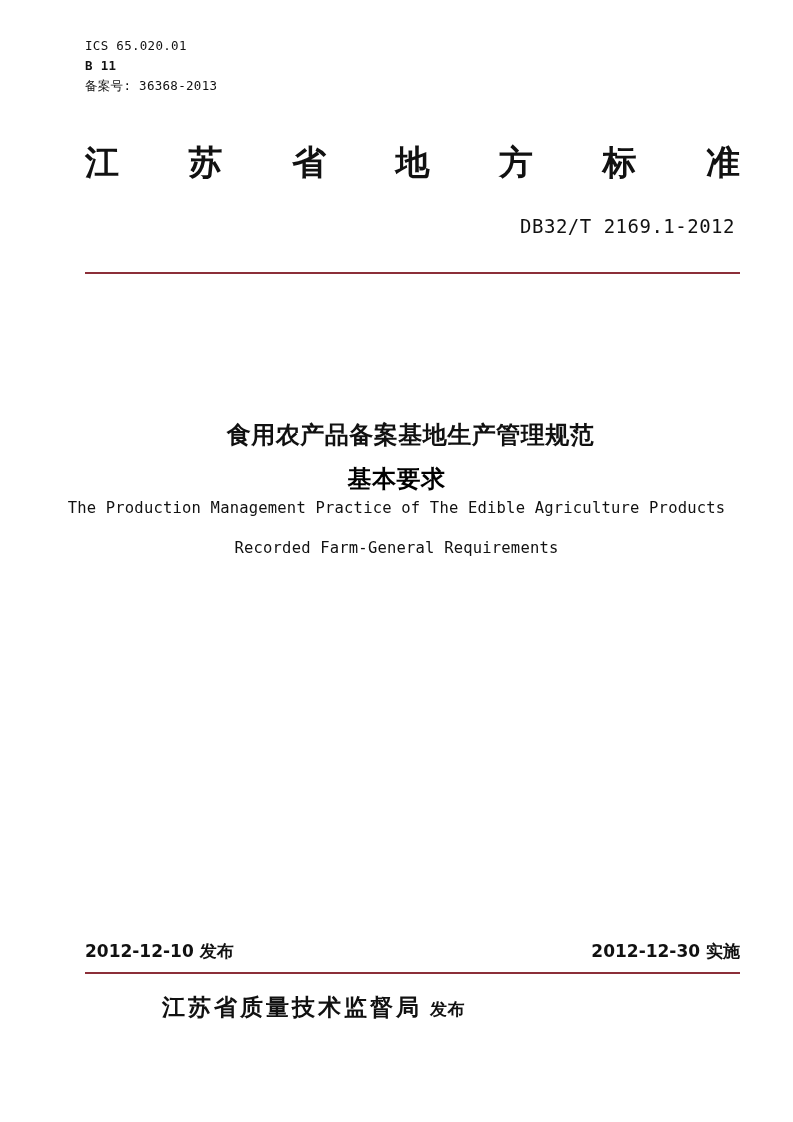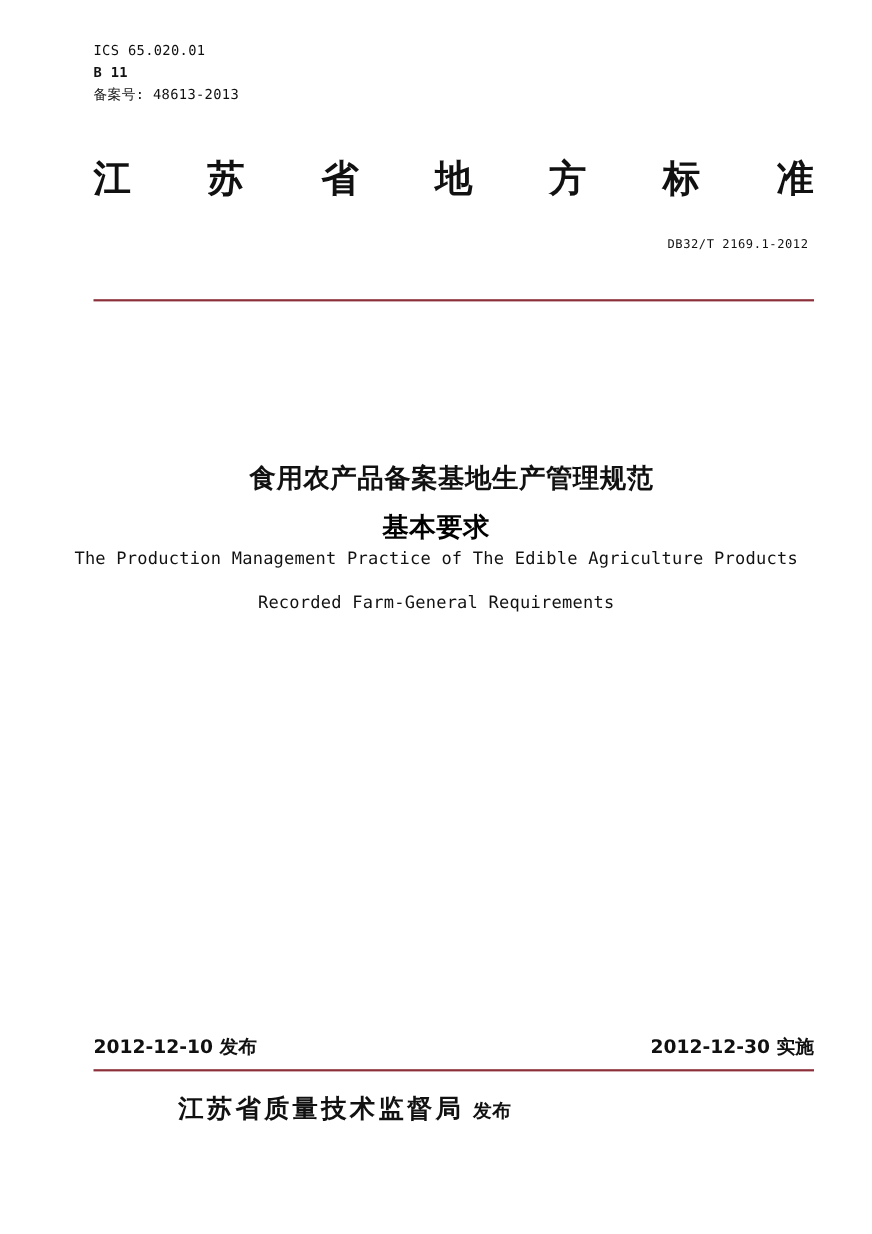--- a/index.html
+++ b/index.html
@@ -71,21 +71,21 @@
   }
   .std-title span {
     display: inline-block;
   }
 
   .std-number {
     position: absolute;
     right: 58px;
     top: 215px;
     font-family: "DejaVu Sans Mono", monospace;
-    font-size: 11px;
+    font-size: 19px;
     letter-spacing: 0.5px;
     color: #111;
     white-space: nowrap;
   }
 
   .rule-top {
     position: absolute;
     left: 85px;
     top: 272px;
     width: 655px;
@@ -183,21 +183,21 @@
 </head>
 <body>
 
 <div class="page">
 
   <div class="header-zone">
 
     <div class="ics-block">
       <div class="ics-line">ICS 65.020.01</div>
       <div class="ics-line bold">B 11</div>
-      <div class="ics-line">备案号: 48613-2013</div>
+      <div class="ics-line">备案号: 36368-2013</div>
     </div>
 
   </div>
 
   <div class="std-title">
     <span>江</span>
     <span>苏</span>
     <span>省</span>
     <span>地</span>
     <span>方</span>

